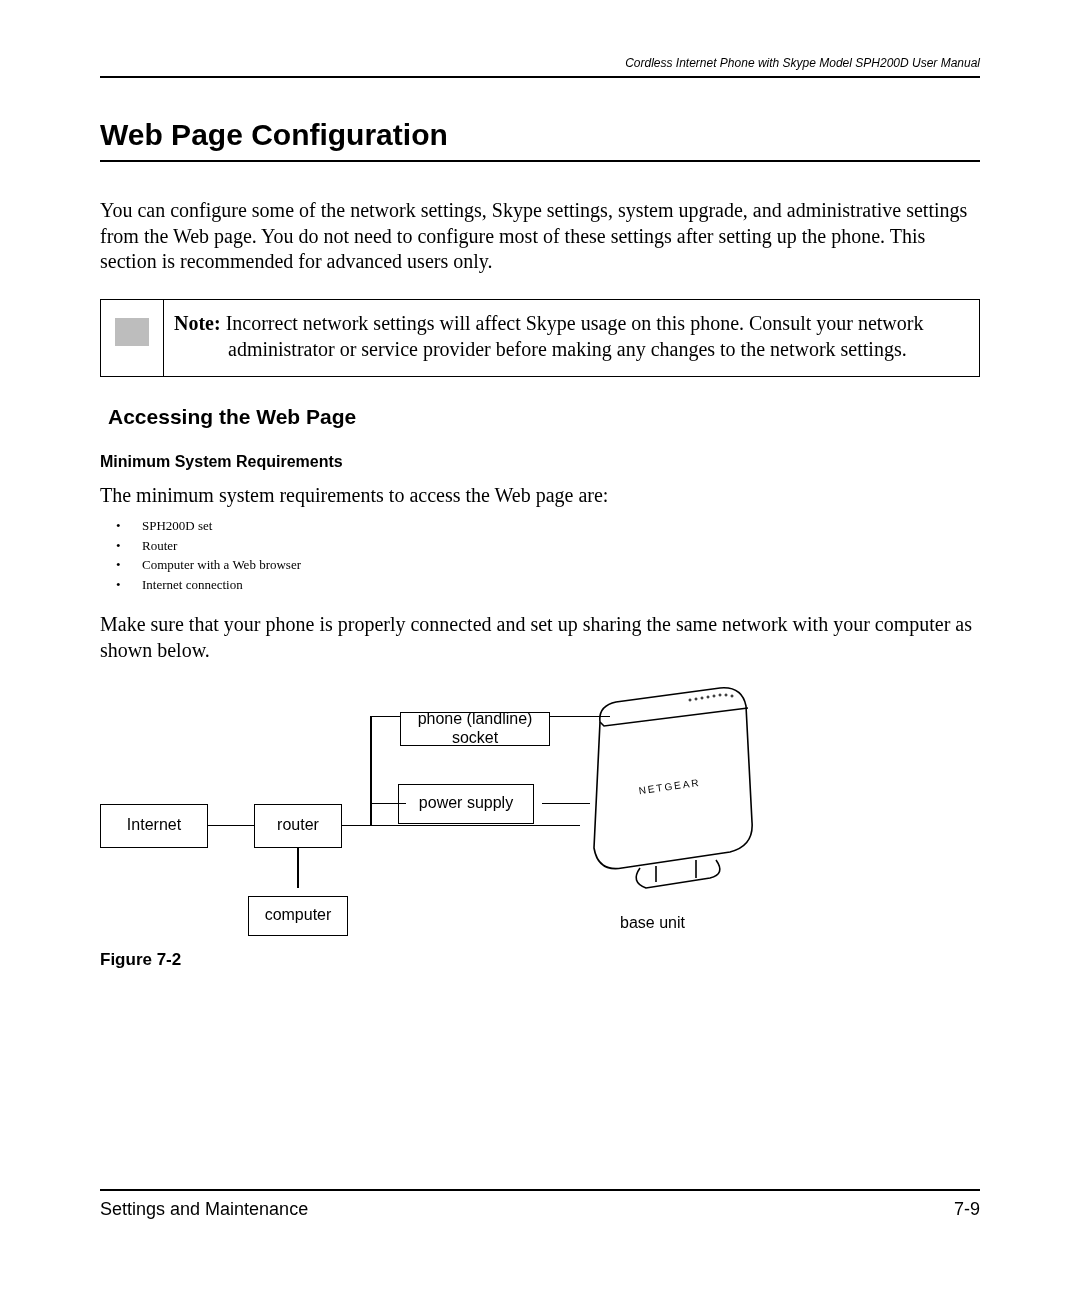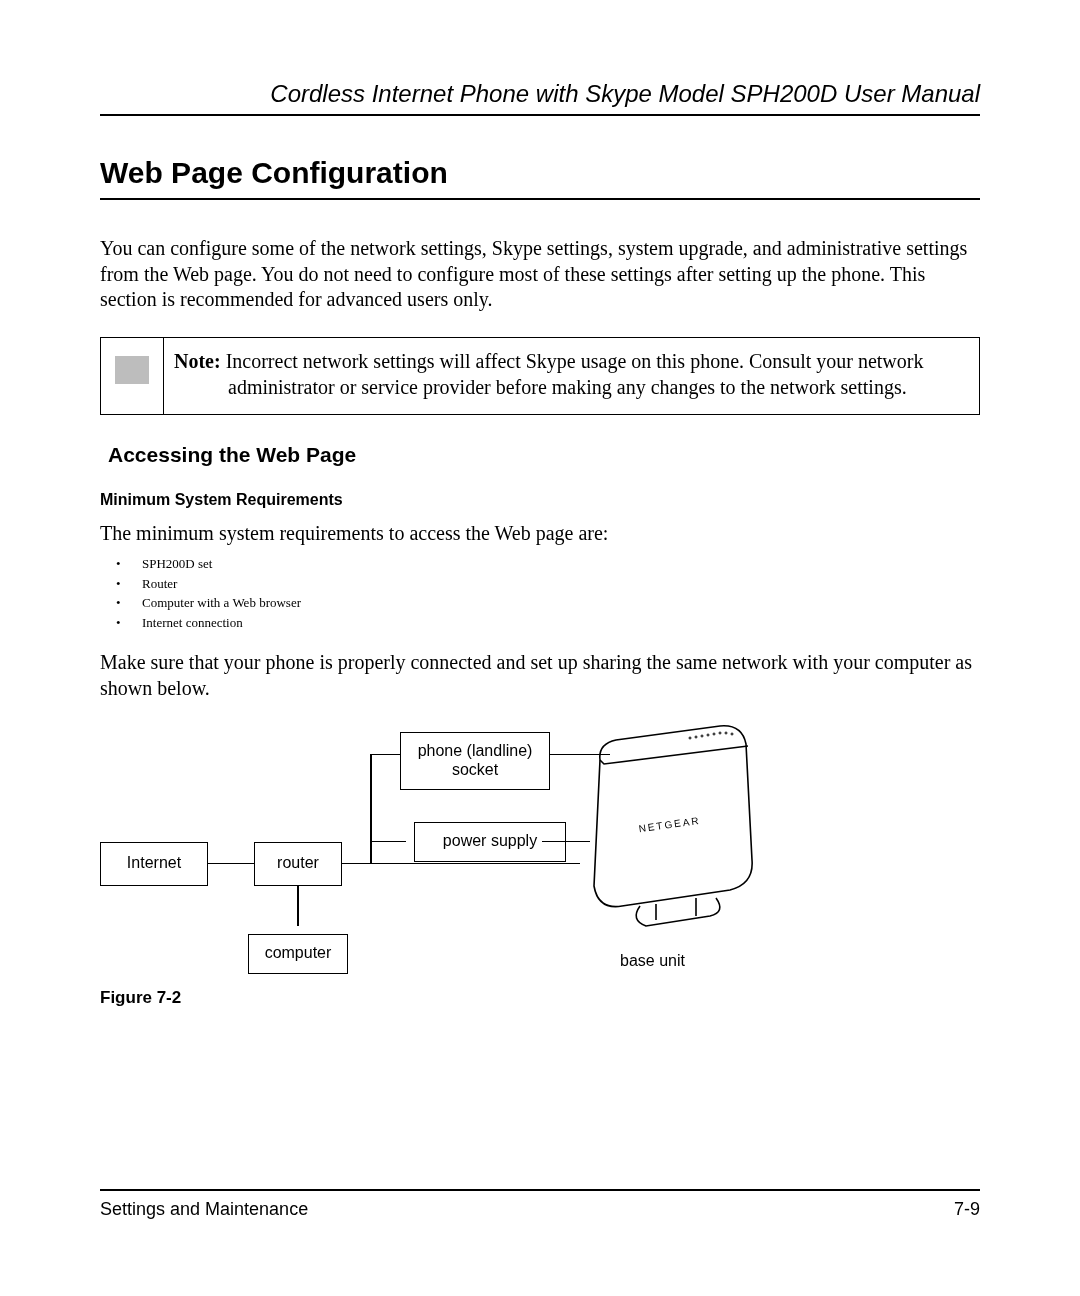--- a/index.html
+++ b/index.html
@@ -12,24 +12,23 @@
   .page {
     width: 1080px;
     height: 1296px;
     position: relative;
     box-sizing: border-box;
     padding: 56px 100px 40px 100px;
   }
   .running-header {
     font-style: italic;
     font-family: Arial, Helvetica, sans-serif;
-    font-size: 24px;
+    font-size: 12px;
     text-align: right;
     padding-bottom: 6px;
-    margin-top: 24px;
   }
   .header-rule {
     border: none;
     border-top: 2px solid #000;
     margin: 0 0 40px 0;
   }
   .h1 {
     font-family: Arial, Helvetica, sans-serif;
     font-weight: bold;
     font-size: 30px;
@@ -207,24 +206,24 @@
   <p class="body-text">Make sure that your phone is properly connected and set up sharing the same network with your computer as shown below.</p>
 
   <div class="diagram">
 
     <div class="dbox" style="left:0;top:116px;width:108px;height:44px">Internet</div>
 
     <div class="dbox" style="left:154px;top:116px;width:88px;height:44px">router</div>
 
     <div class="dbox" style="left:148px;top:208px;width:100px;height:40px">computer</div>
 
-    <div class="dbox" style="left:300px;top:6px;width:150px;height:58px;white-space:pre-line">phone (landline)
+    <div class="dbox" style="left:300px;top:24px;width:150px;height:34px;white-space:pre-line">phone (landline)
 socket</div>
 
-    <div class="dbox" style="left:314px;top:96px;width:152px;height:40px">power supply</div>
+    <div class="dbox" style="left:298px;top:96px;width:136px;height:40px">power supply</div>
 
     <div class="dline" style="left:108px;top:137px;width:46px;height:1.5px"></div>
 
     <div class="dline" style="left:197px;top:160px;width:1.5px;height:40px"></div>
 
     <div class="dline" style="left:242px;top:137px;width:28px;height:1.5px"></div>
     <div class="dline" style="left:270px;top:28px;width:1.5px;height:110px"></div>
 
     <div class="dline" style="left:270px;top:28px;width:30px;height:1.5px"></div>
 

